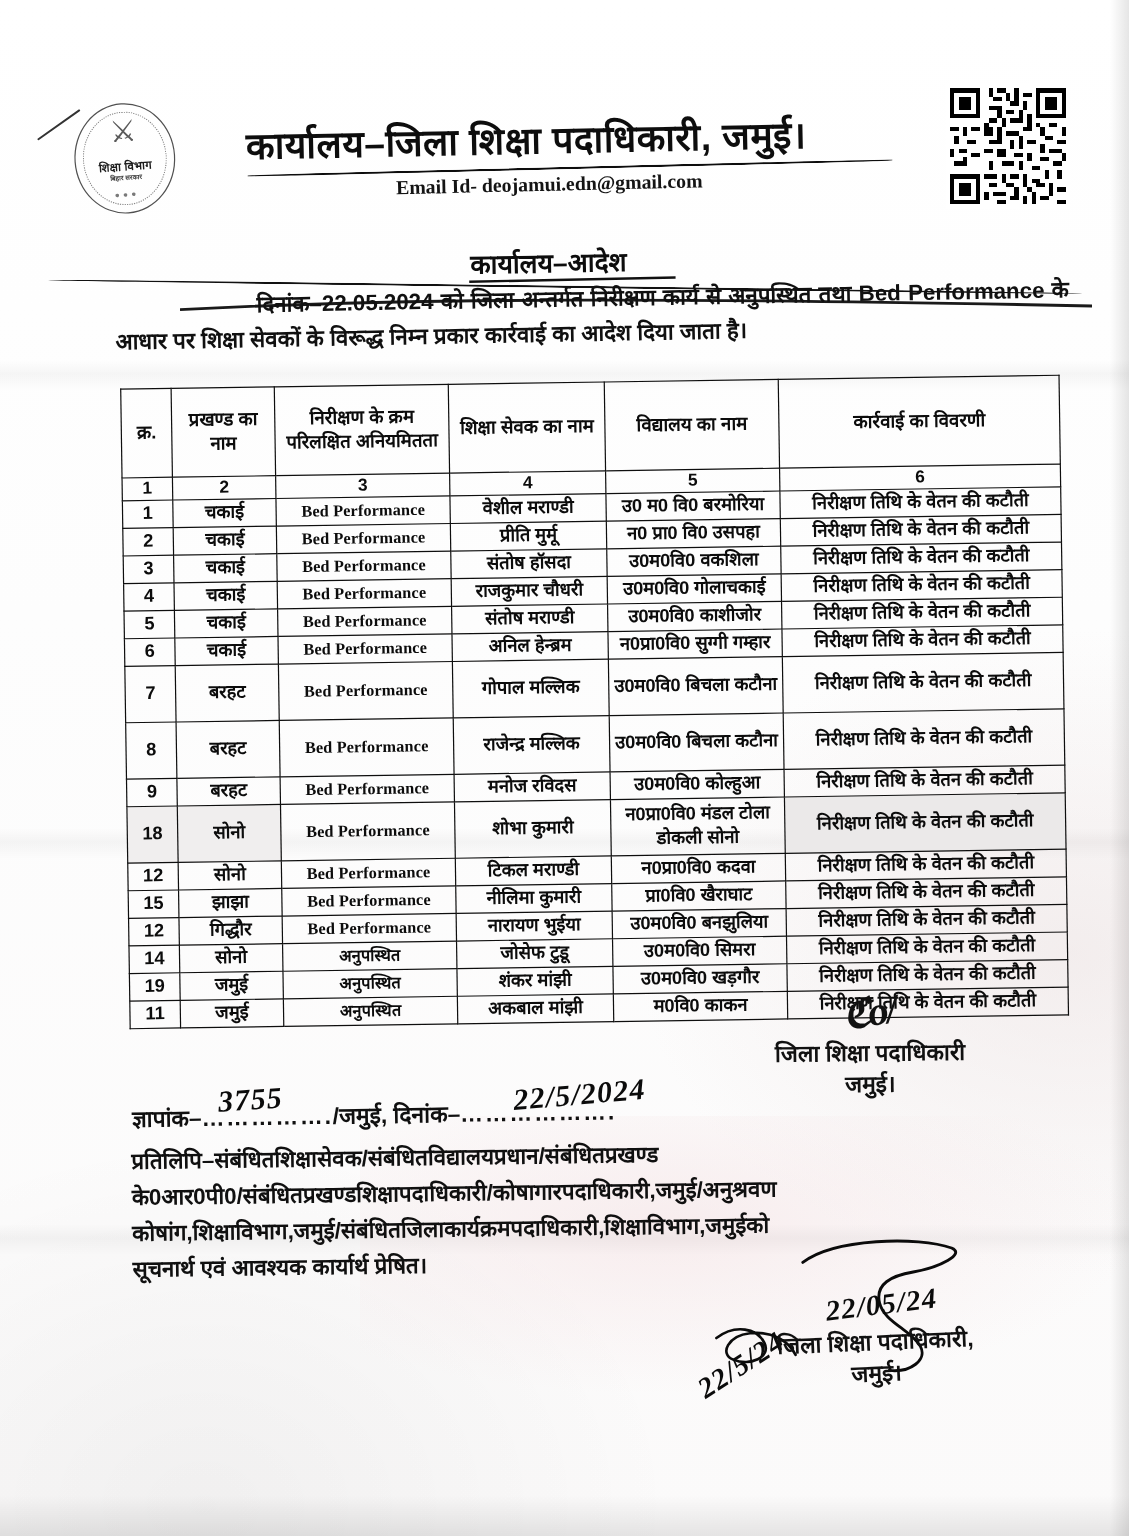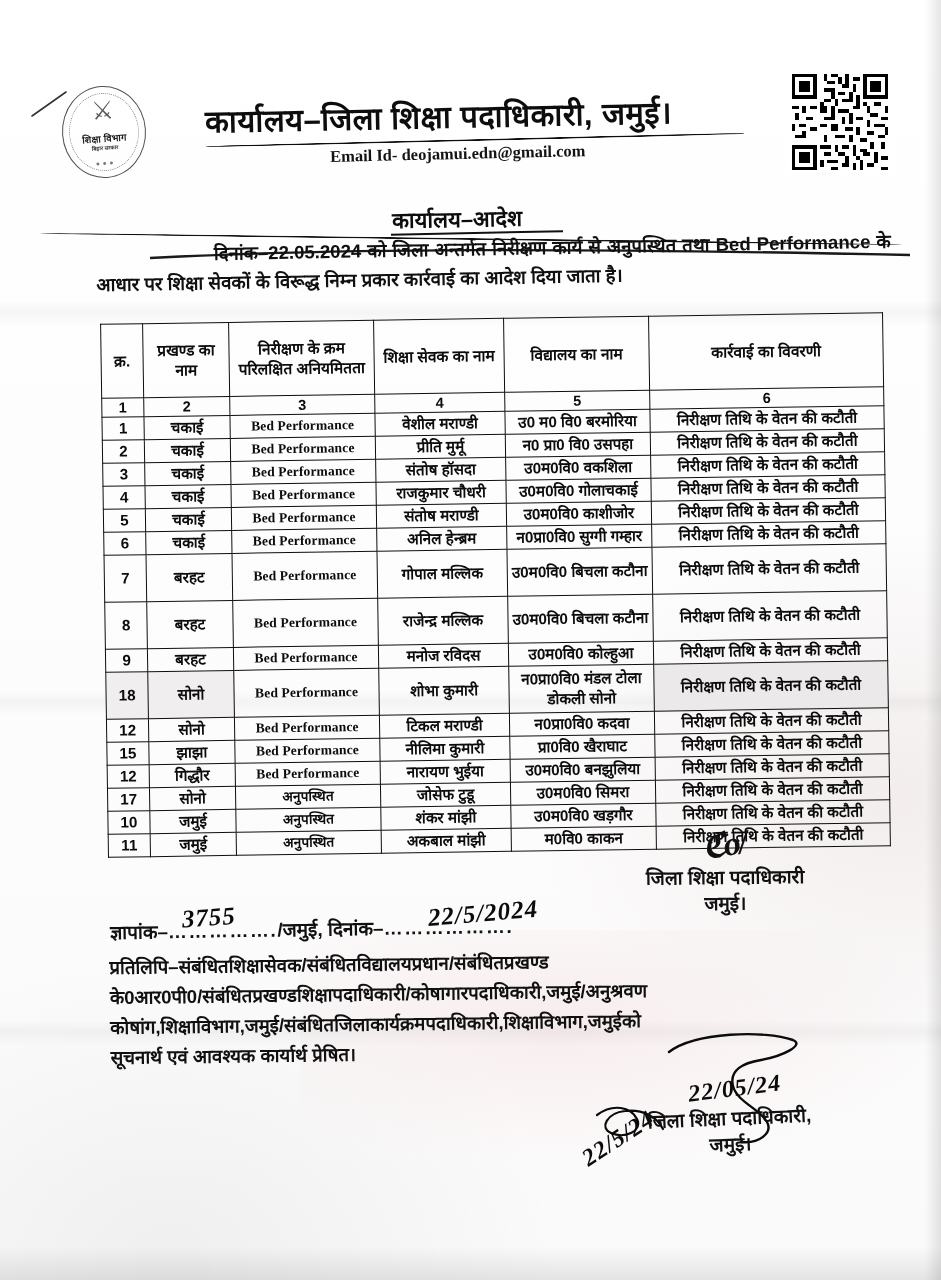--- a/index.html
+++ b/index.html
@@ -610,29 +610,29 @@
           </tr>
           <tr class="r1">
             <td class="c1">12</td>
             <td class="c2">गिद्धौर</td>
             <td class="c3">Bed Performance</td>
             <td class="c4">नारायण भुईया</td>
             <td class="c5">उ0म0वि0 बनझुलिया</td>
             <td class="c6">निरीक्षण तिथि के वेतन की कटौती</td>
           </tr>
           <tr class="r1">
-            <td class="c1">17</td>
+            <td class="c1">14</td>
             <td class="c2">सोनो</td>
             <td class="c3">अनुपस्थित</td>
             <td class="c4">जोसेफ टुडू</td>
             <td class="c5">उ0म0वि0 सिमरा</td>
             <td class="c6">निरीक्षण तिथि के वेतन की कटौती</td>
           </tr>
           <tr class="r1">
-            <td class="c1">10</td>
+            <td class="c1">19</td>
             <td class="c2">जमुई</td>
             <td class="c3">अनुपस्थित</td>
             <td class="c4">शंकर मांझी</td>
             <td class="c5">उ0म0वि0 खड़गौर</td>
             <td class="c6">निरीक्षण तिथि के वेतन की कटौती</td>
           </tr>
           <tr class="r1">
             <td class="c1">11</td>
             <td class="c2">जमुई</td>
             <td class="c3">अनुपस्थित</td>

